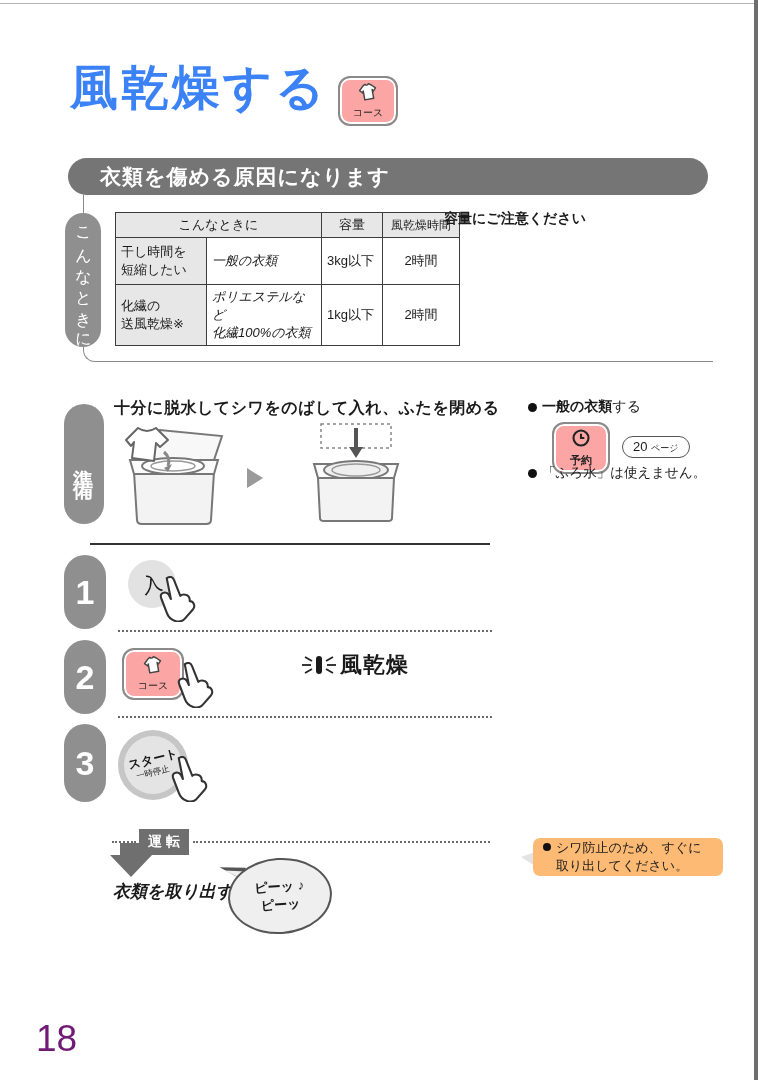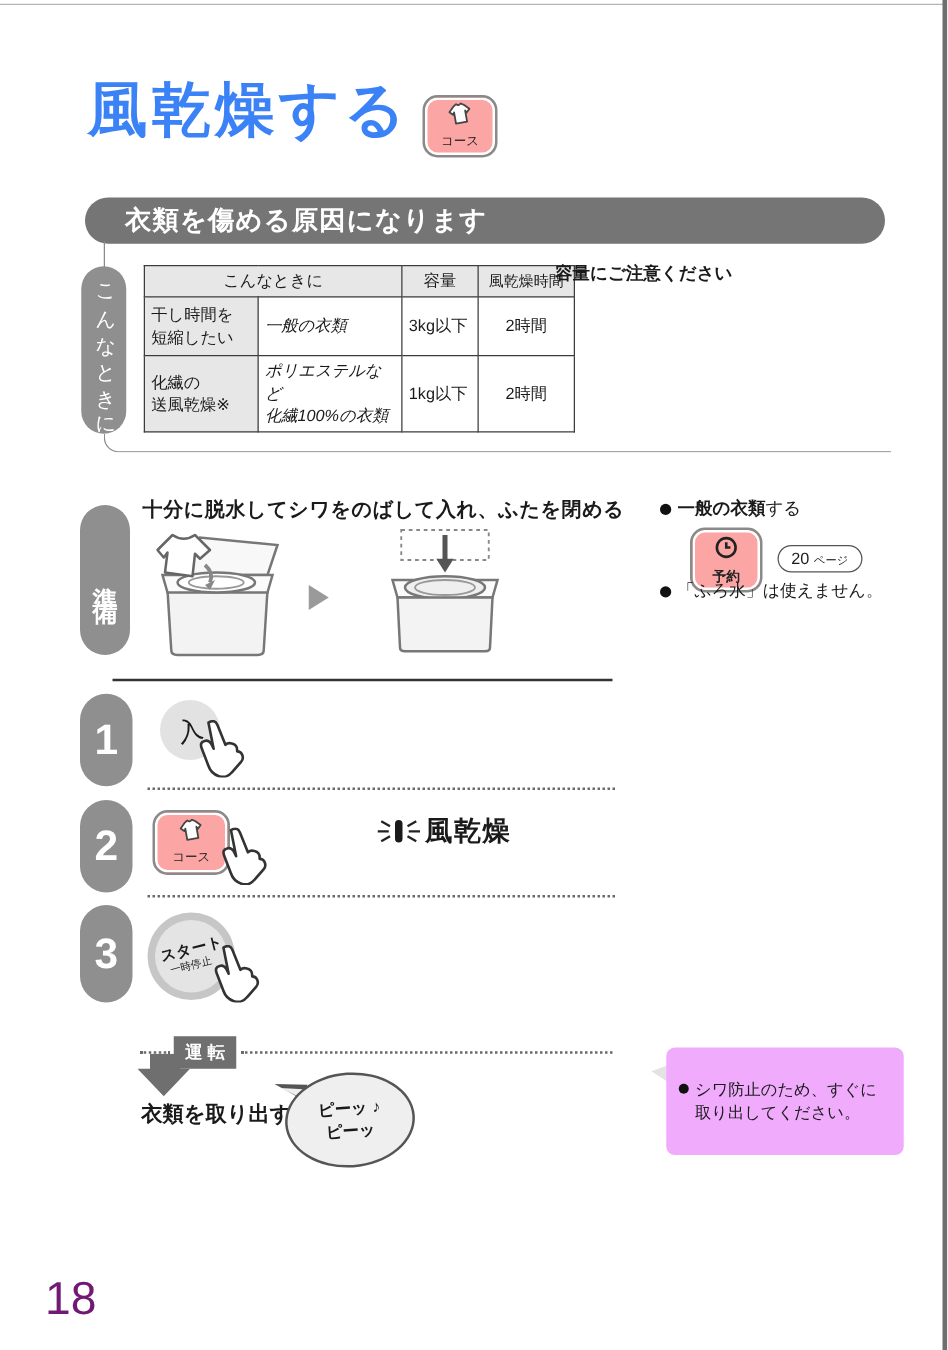--- a/index.html
+++ b/index.html
@@ -81,30 +81,30 @@
   .hand{position:absolute;width:46px;height:46px;}
   .indicator{position:absolute;left:302px;top:650px;display:flex;align-items:center;}
   .indicator .ind-text{font-size:22px;font-weight:bold;letter-spacing:1px;margin-left:4px;}
 
   
   .run-dots-l{left:112px;top:841px;width:24px;}
   .run-badge{position:absolute;left:139px;top:829px;width:50px;height:26px;background:#6f6f6f;color:#fff;
     font-size:14px;font-weight:bold;letter-spacing:4px;display:flex;align-items:center;justify-content:center;padding-left:4px;box-sizing:border-box;}
   .run-arrow{position:absolute;left:110px;top:843px;}
   .run-dots-r{left:193px;top:841px;width:297px;}
-  .action-text{position:absolute;left:113px;top:880px;font-size:17px;font-weight:bold;}
+  .action-text{position:absolute;left:113px;top:880px;font-size:17px;font-weight:bold;font-style:italic;}
   .beep-bubble{position:absolute;left:228px;top:858px;width:100px;height:72px;background:#efefef;
     border:2px solid #555;border-radius:50%;transform:rotate(-4deg);
     display:flex;flex-direction:column;align-items:center;justify-content:center;font-size:13px;font-weight:bold;}
   .beep-tail{position:absolute;left:219px;top:866px;width:0;height:0;
     border-top:3px solid transparent;border-bottom:10px solid transparent;border-right:26px solid #555;transform:rotate(8deg);}
   .beep-tail-fill{position:absolute;left:224px;top:870px;width:0;height:0;
     border-top:2px solid transparent;border-bottom:7px solid transparent;border-right:22px solid #efefef;transform:rotate(8deg);}
-  .note-callout{position:absolute;left:533px;top:838px;width:190px;background:#f0abfc;border-radius:7px;
-    padding:25px 10px;font-size:13px;line-height:1.4;box-sizing:border-box;display:flex;}
+  .note-callout{position:absolute;left:533px;top:838px;width:190px;background:#fdba74;border-radius:7px;
+    padding:1px 10px;font-size:13px;line-height:1.4;box-sizing:border-box;display:flex;}
   .note-callout .bullet{margin-top:4px;width:8px;height:8px;}
   .note-text{white-space:pre-line;}
   .callout-tail{position:absolute;left:521px;top:852px;width:0;height:0;
     border-top:5px solid transparent;border-bottom:9px solid transparent;border-right:14px solid #e3e3e3;}
 
   .page-number{position:absolute;left:36px;top:1018px;font-size:37px;color:#701a75;}
 </style>
 </head>
 <body>
 

